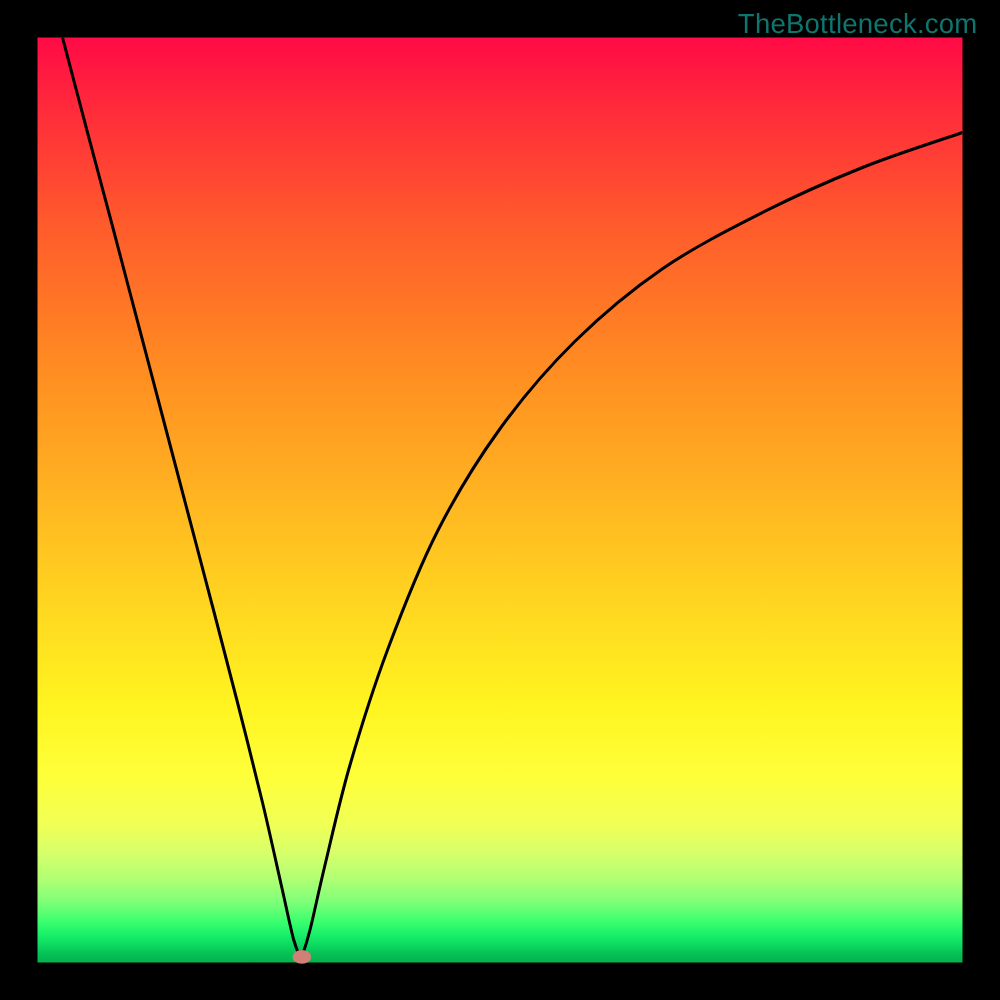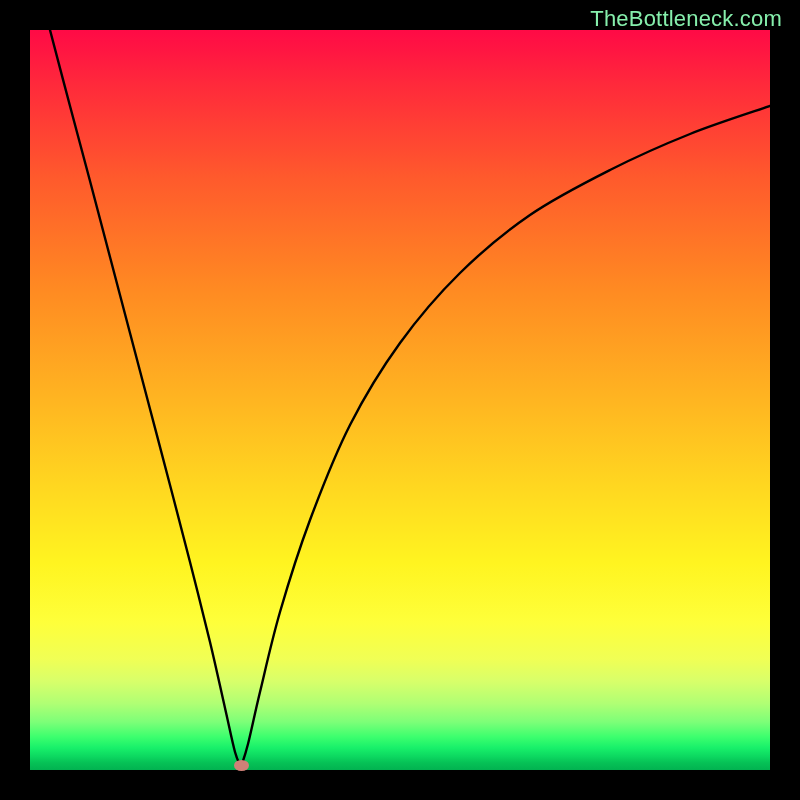--- a/index.html
+++ b/index.html
@@ -43,21 +43,21 @@
       #18f06a 97%,
       #0cd760 98.2%,
       #06c256 99%,
       #02b250 100%
     );
   }
   .watermark {
     position: absolute;
     top: 6px;
     right: 18px;
-    color: #86efac;
+    color: #0f766e;
     font-family: Arial, Helvetica, sans-serif;
     font-size: 22px;
     letter-spacing: 0.2px;
     user-select: none;
   }
   svg.curve {
     position: absolute;
     left: 0;
     top: 0;
     width: 740px;

